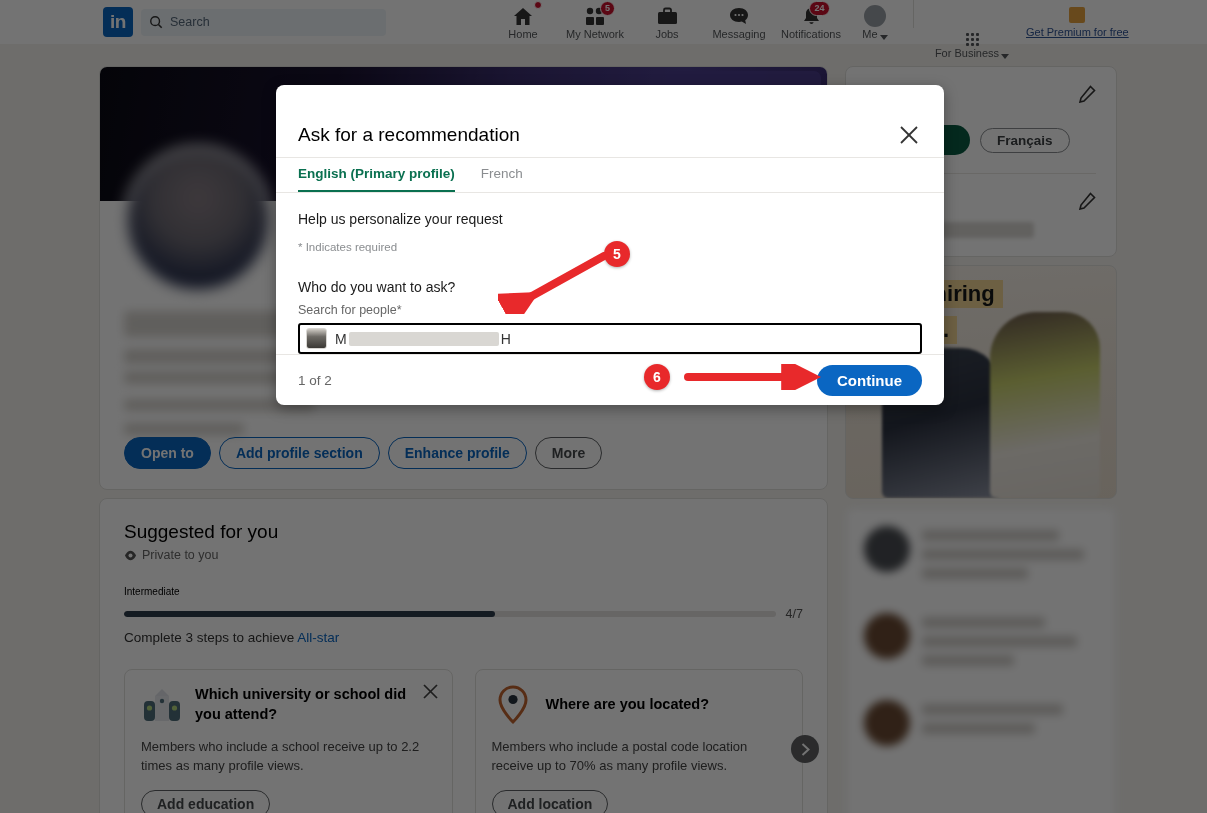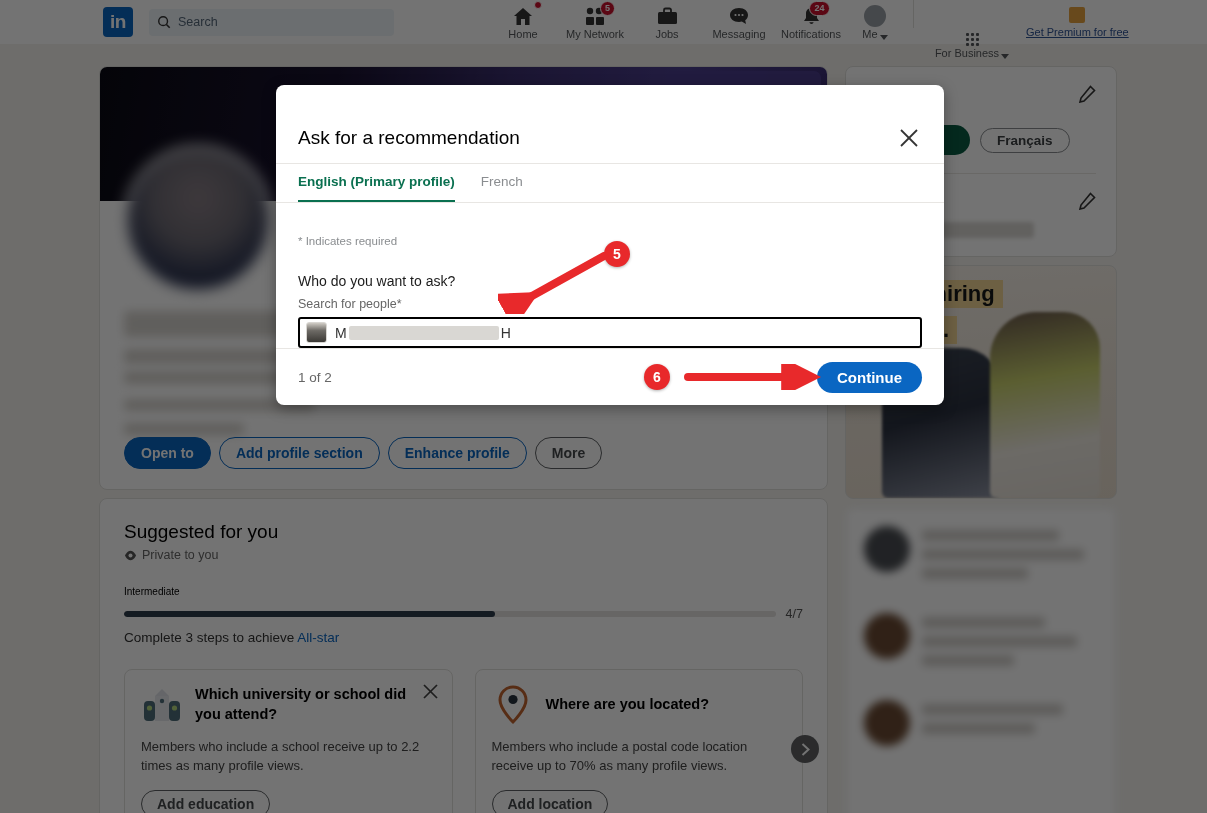--- a/index.html
+++ b/index.html
@@ -23,21 +23,21 @@
 
   
   .topnav {
     position: absolute;
     top: 0; left: 0;
     width: 1207px; height: 44px;
     background: #ffffff;
     display: flex;
     align-items: center;
   }
-  .nav-left { display: flex; align-items: center; margin-left: 103px; gap: 8px; }
+  .nav-left { display: flex; align-items: center; margin-left: 103px; }
   .li-logo {
     width: 30px; height: 30px;
     background: #0a66c2;
     border-radius: 4px;
     color: #fff;
     font-weight: bold;
     font-size: 19px;
     display: flex; align-items: center; justify-content: center;
     letter-spacing: -0.5px;
     font-family: "Liberation Sans", sans-serif;
@@ -667,20 +667,21 @@
         </svg>
       </span>
     </div>
 
     <div class="modal-tabs">
       <span class="mtab active">English (Primary profile)</span>
       <span class="mtab">French</span>
     </div>
 
     <div class="modal-body">
+      <div class="mb-help">Help us personalize your request</div>
       <div class="mb-req">* Indicates required</div>
       <div class="mb-who">Who do you want to ask?</div>
       <div class="mb-lbl">Search for people*</div>
       <div class="mb-input">
         <span class="mi-av"></span>
         <span class="mi-text">
           <span>M</span>
           <span class="mi-redact"></span>
           <span>H</span>
         </span>

